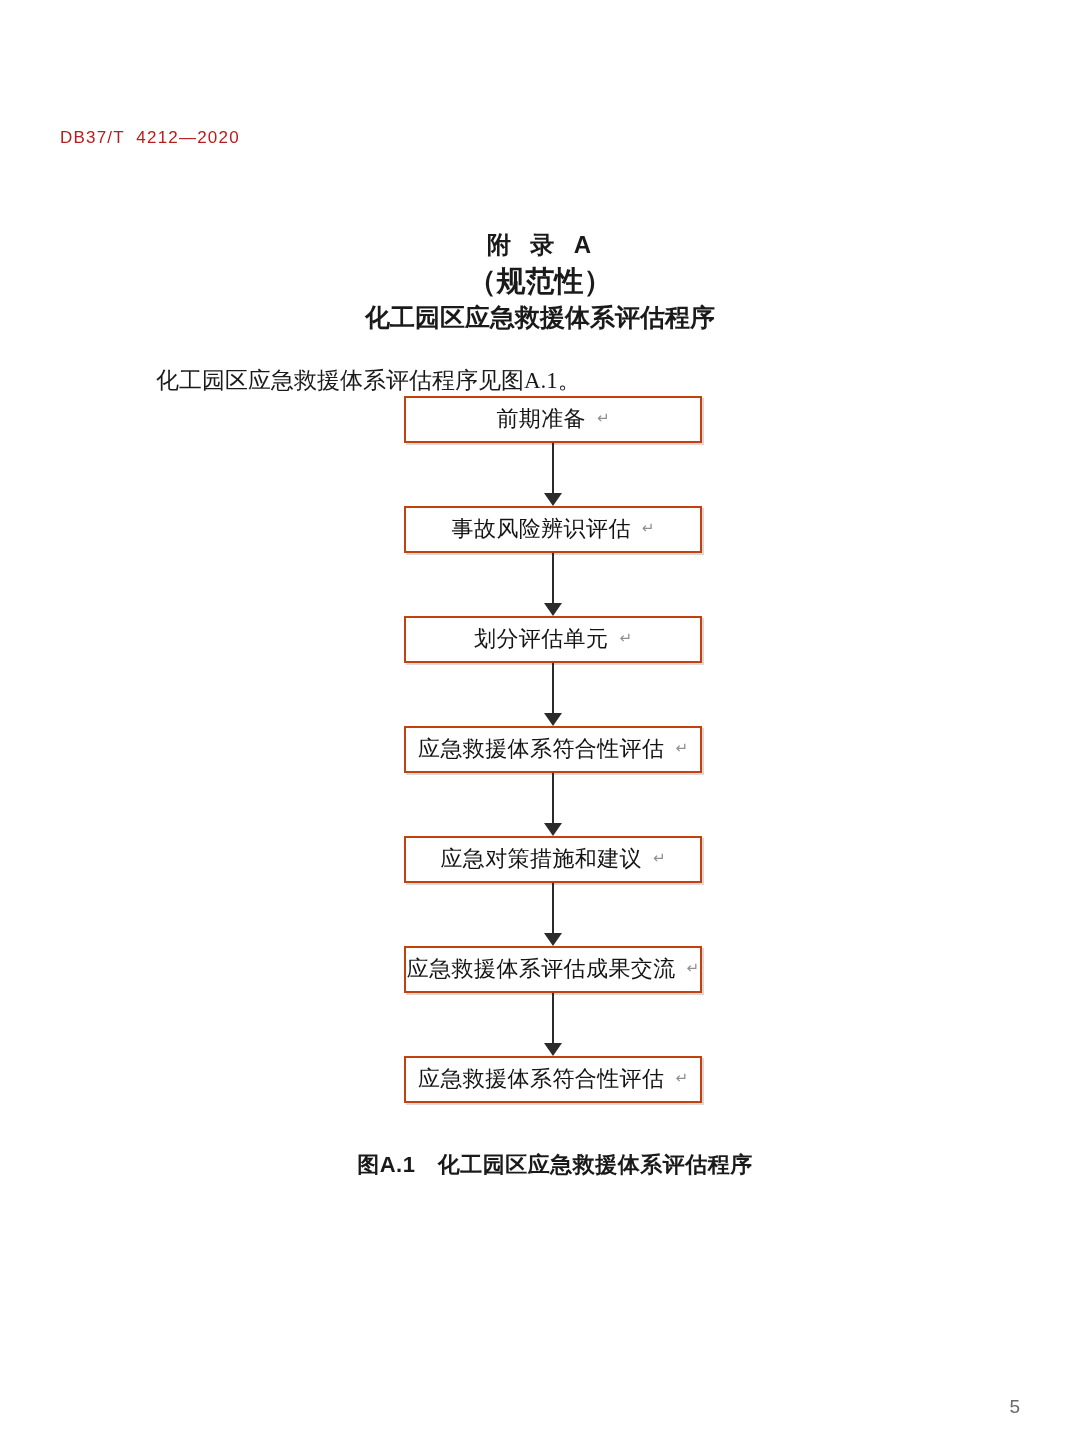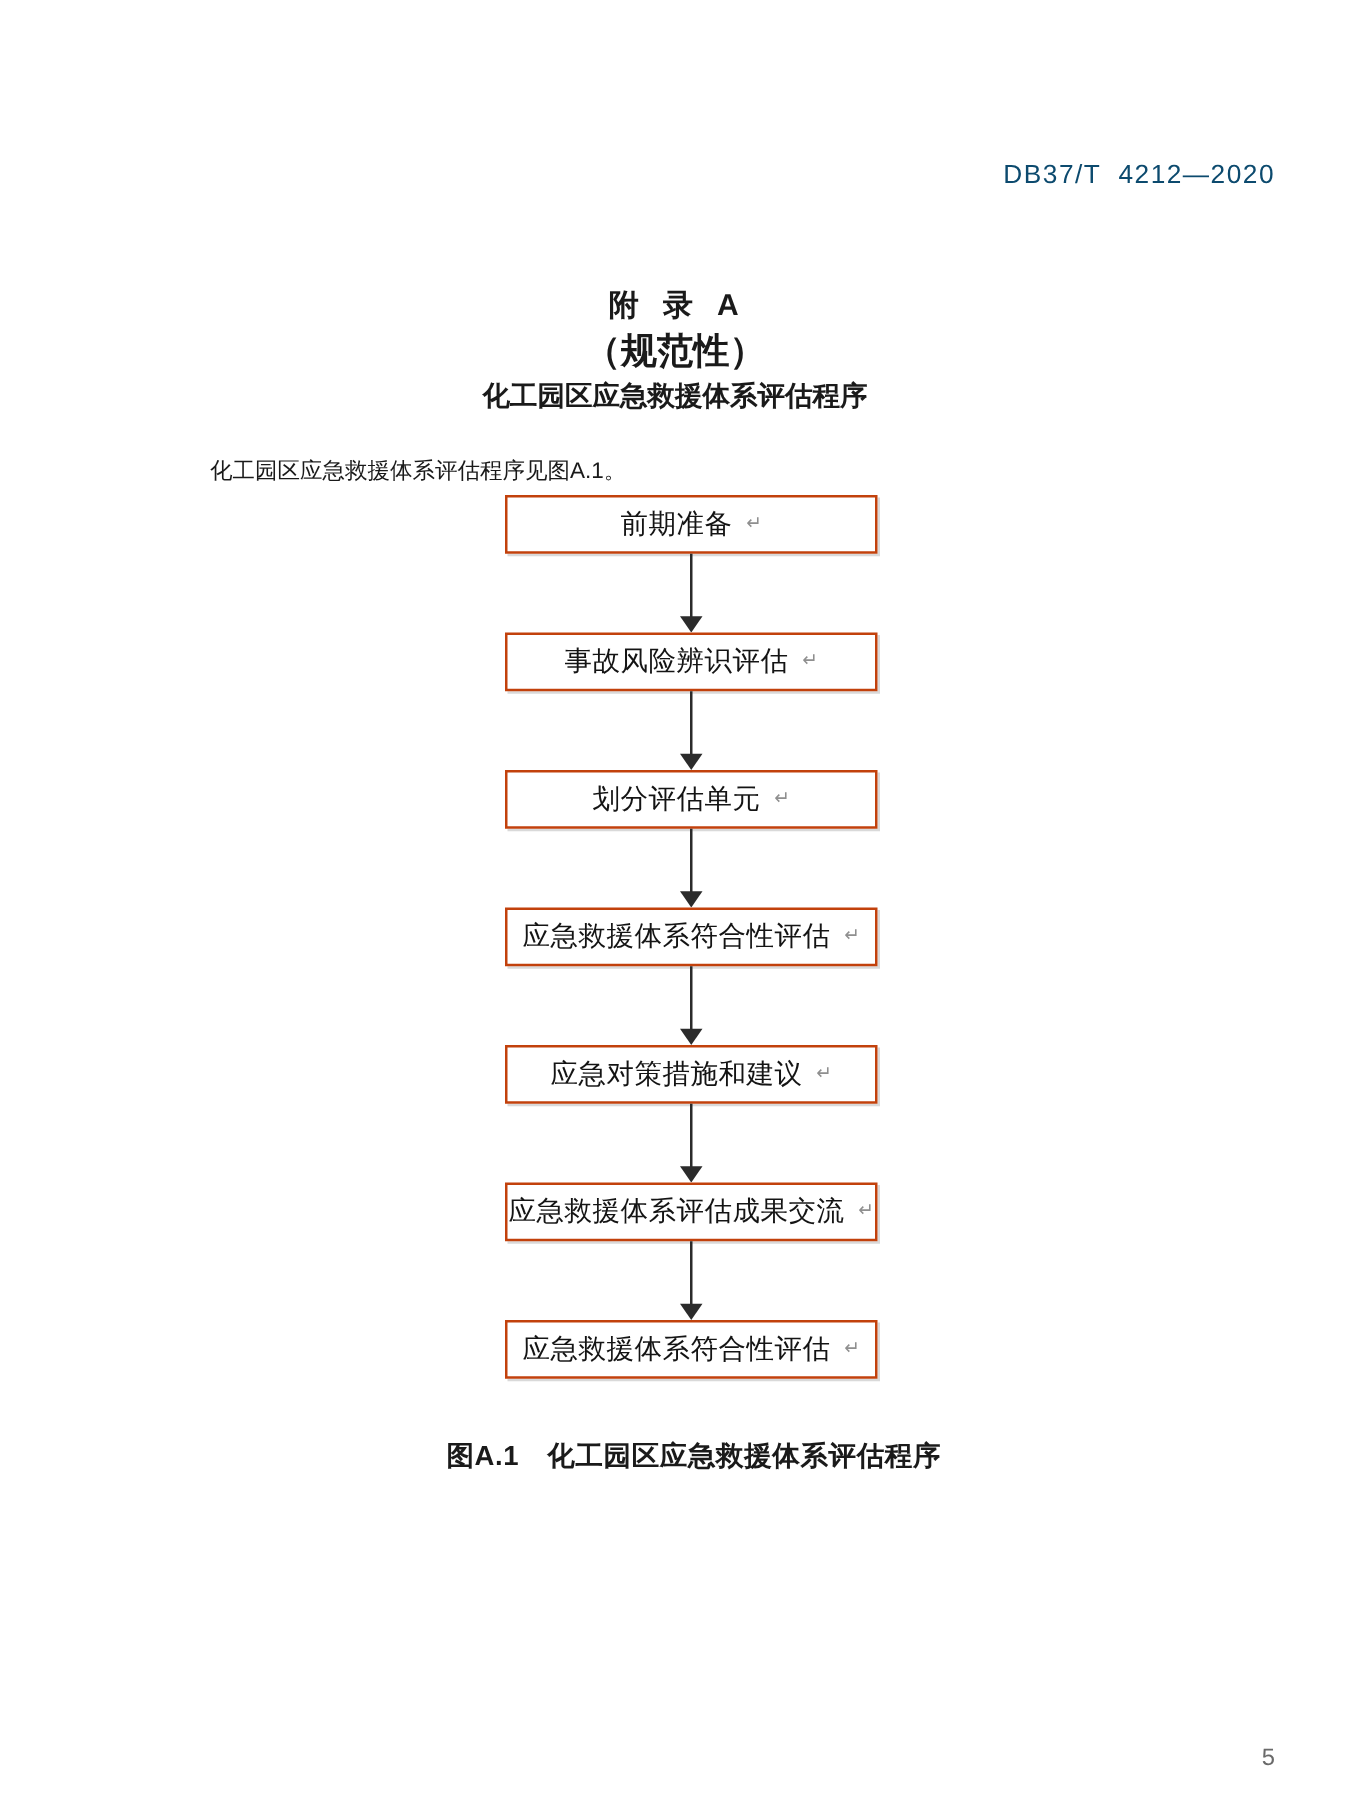--- a/index.html
+++ b/index.html
@@ -15,25 +15,25 @@
     color: #1a1a1a;
     overflow: hidden;
   }
 
   
   #doc-header {
     position: absolute;
     top: 128px;
     right: 60px;
     width: 960px;
-    text-align: right;
-    font-family: "Liberation Sans", "DejaVu Sans", sans-serif;
-    font-size: 21px;
+    text-align: left;
+    font-family: "Liberation Sans", "DejaVu Sans", sans-serif;
+    font-size: 17px;
     letter-spacing: 1.2px;
-    color: #0c4a6e;
+    color: #b91c1c;
     white-space: pre;
   }
 
   
   #annex-title-block {
     position: absolute;
     top: 228px;
     left: 0;
     width: 1080px;
     text-align: center;
@@ -50,34 +50,34 @@
     font-family: "Liberation Sans", "DejaVu Sans", sans-serif;
     font-weight: bold;
     font-size: 29px;
     line-height: 34px;
     margin-top: 2px;
     white-space: pre;
   }
   #annex-heading {
     font-family: "Liberation Sans", "DejaVu Sans", sans-serif;
     font-weight: bold;
-    font-size: 22px;
+    font-size: 25px;
     line-height: 34px;
     margin-top: 2px;
     white-space: pre;
   }
 
   
   #intro-paragraph {
     position: absolute;
     top: 341px;
-    left: 168px;
+    left: 156px;
     width: 780px;
-    font-family: Liberation Sans, sans-serif;
-    font-size: 18px;
+    font-family: Liberation Serif, serif;
+    font-size: 23px;
     line-height: 34px;
     white-space: pre;
   }
 
   
   #flowchart {
     position: absolute;
     top: 396px;
     left: 404px;
     width: 298px;

